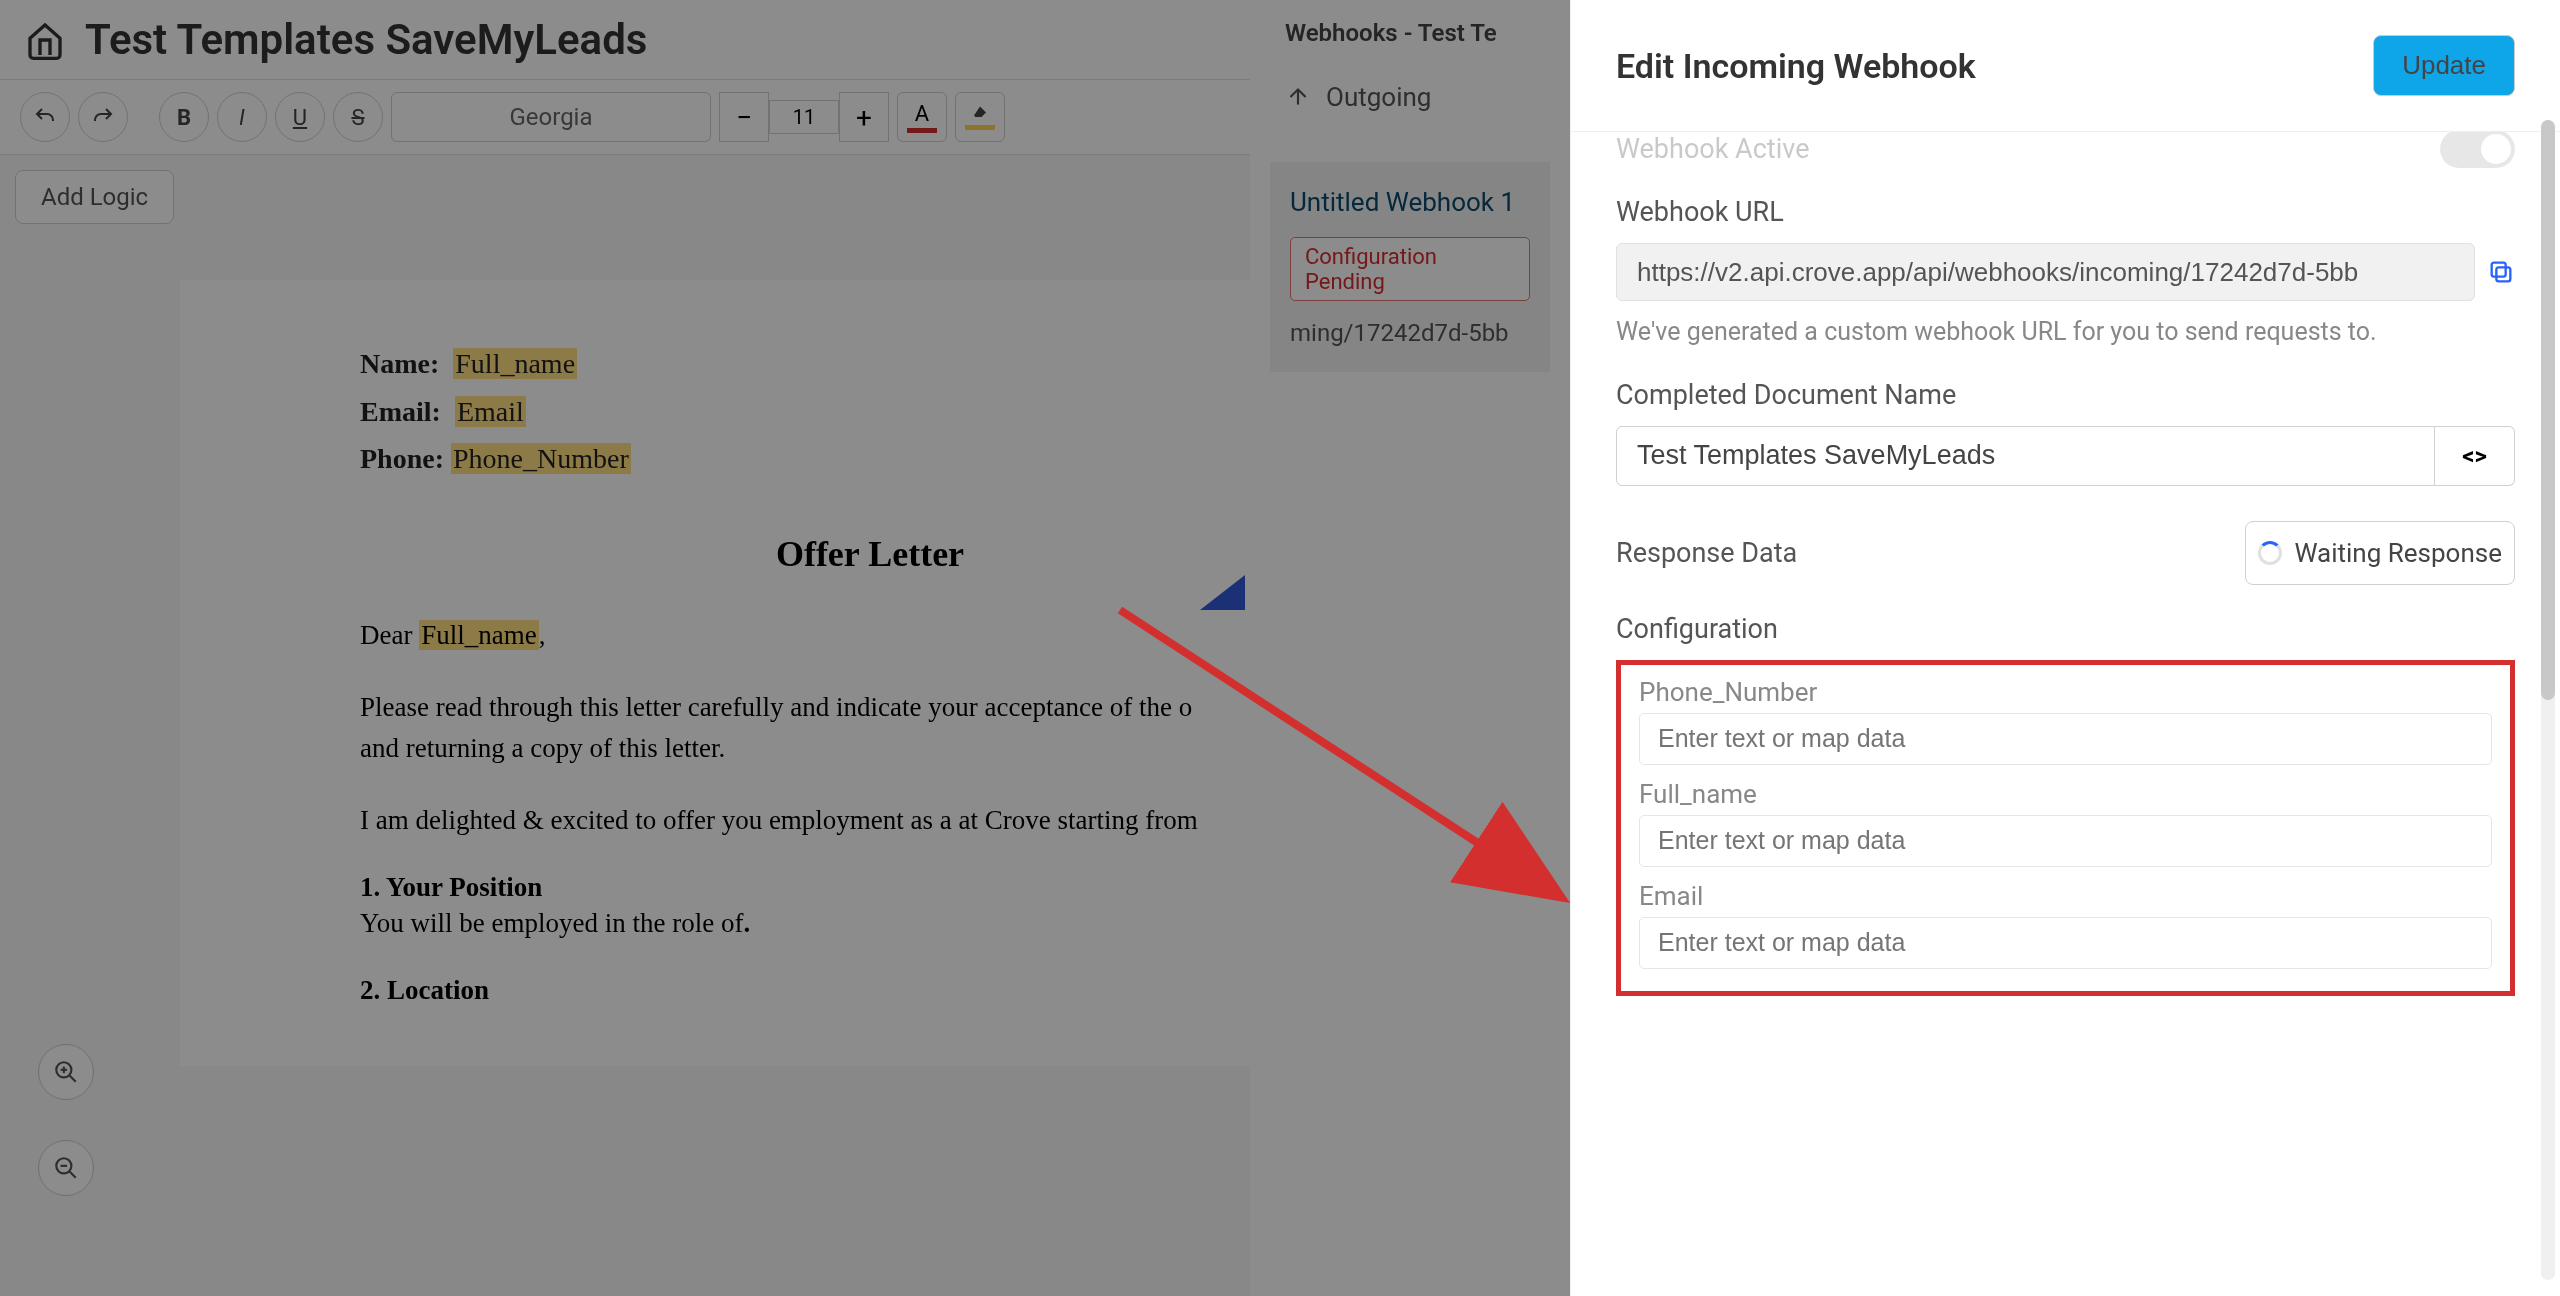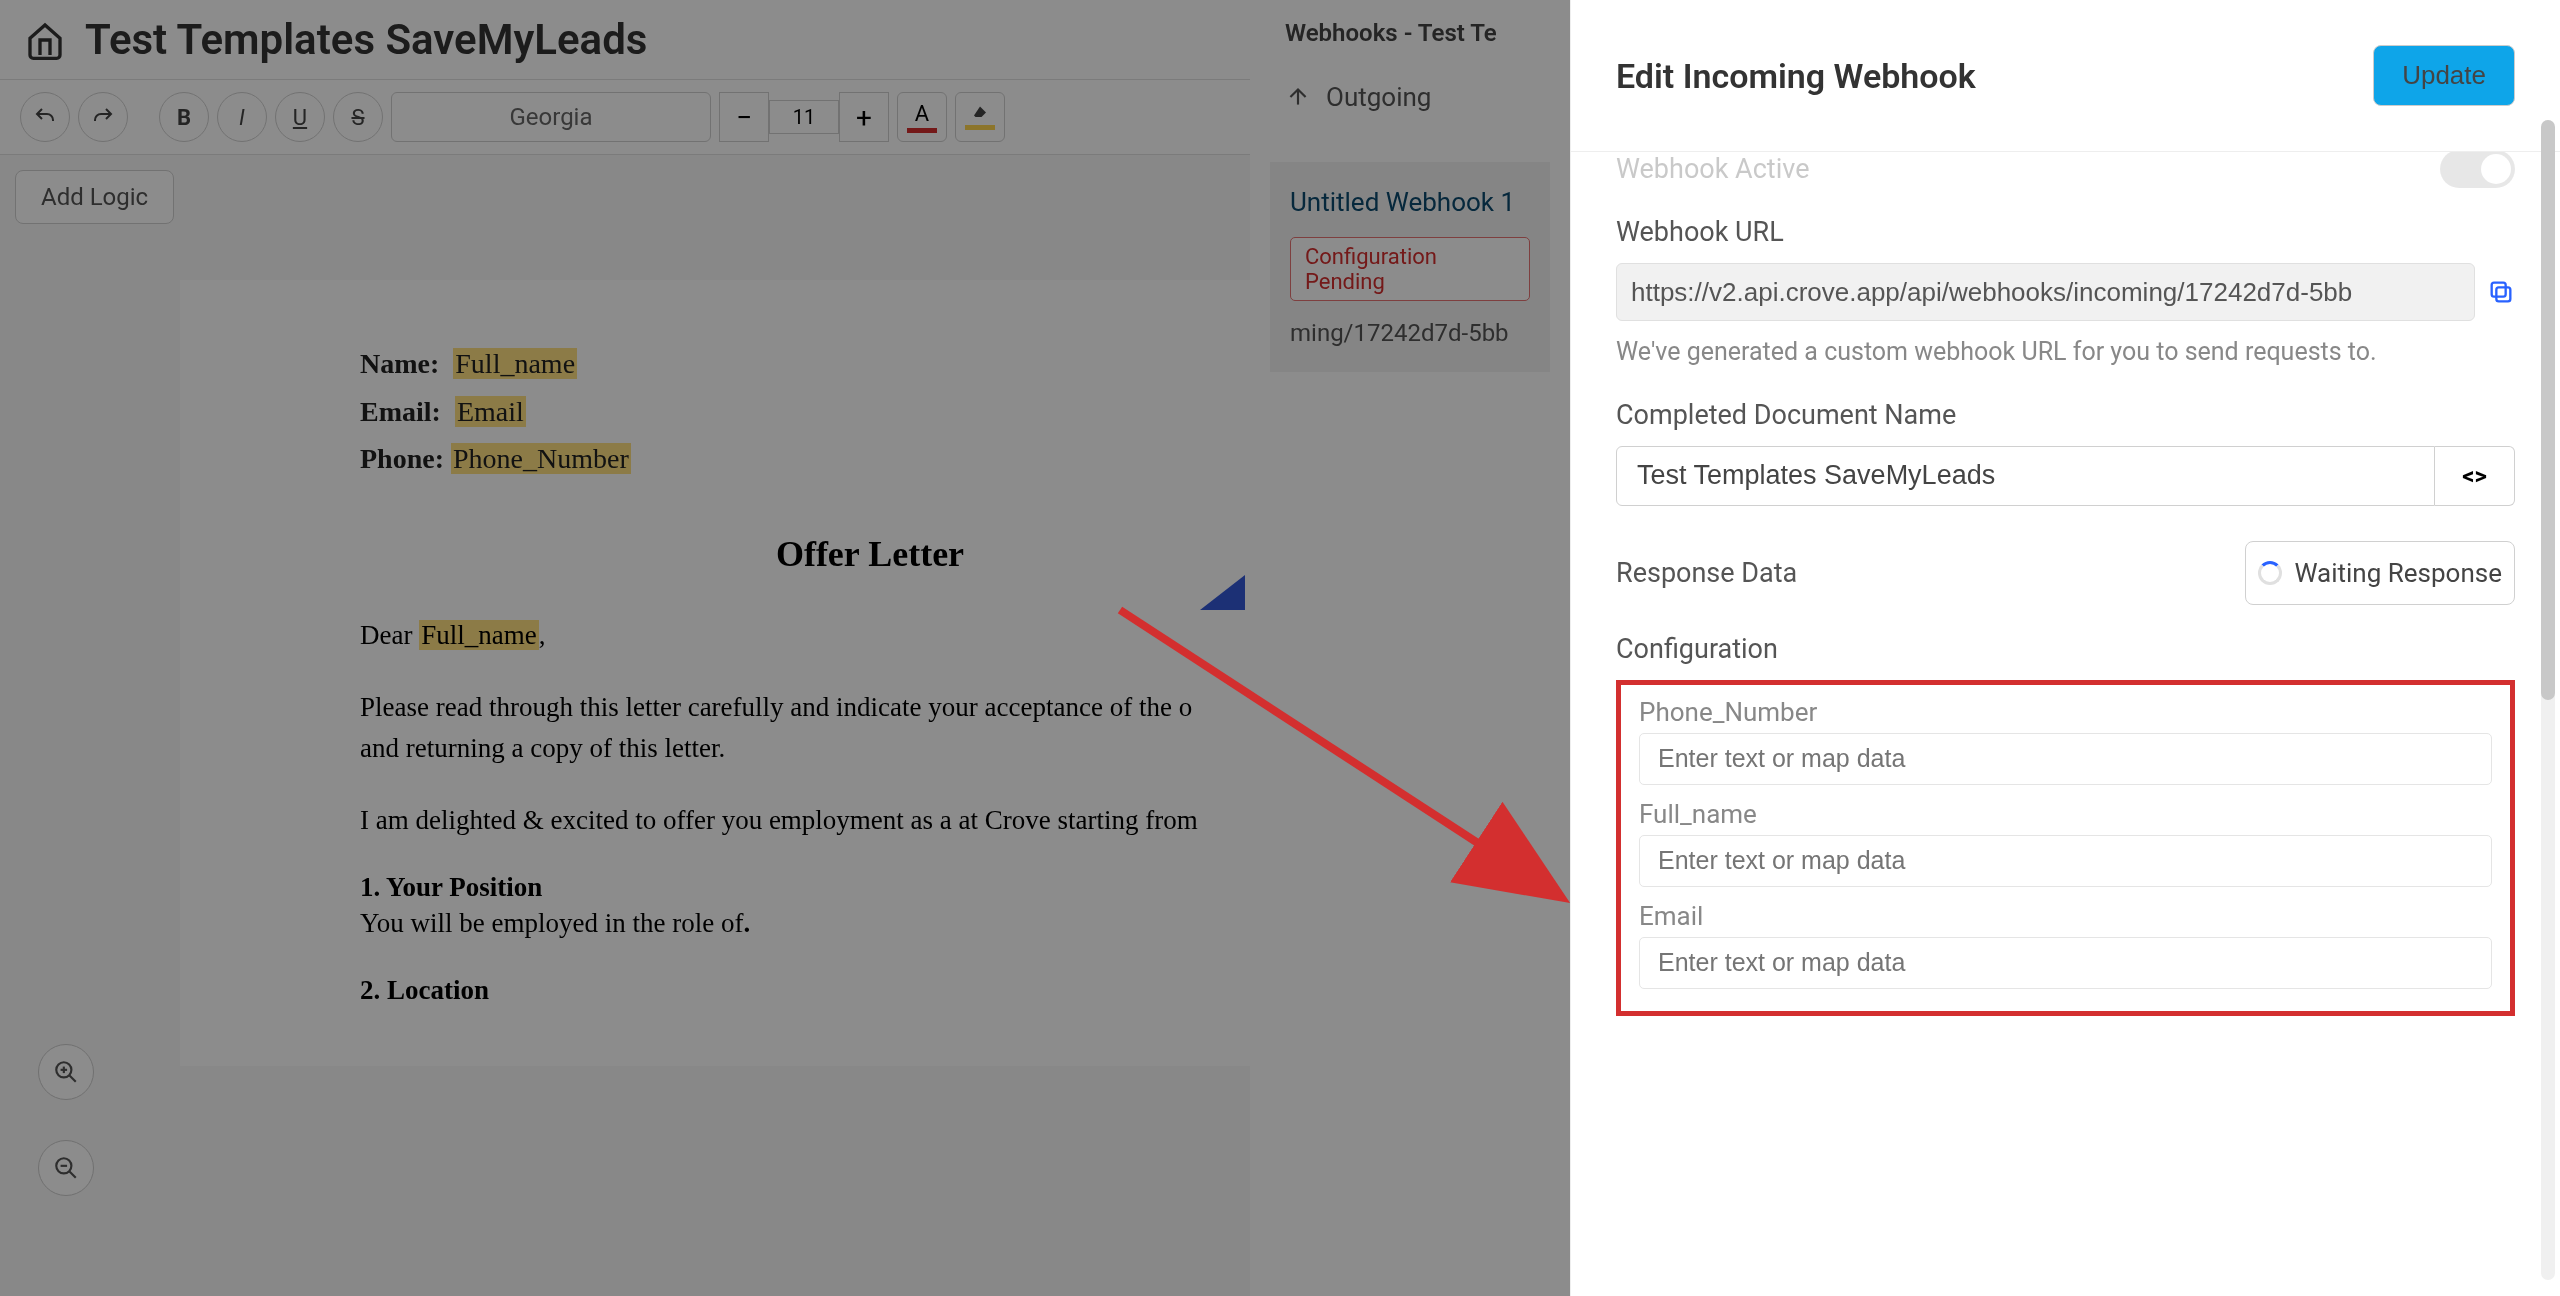--- a/index.html
+++ b/index.html
@@ -41,32 +41,32 @@
 .mid-panel { position: absolute; left: 1250px; top: 0; width: 320px; height: 1296px; background: #fff; z-index: 3; }
 .mid-header { padding: 19px 35px 15px; font-size: 24px; font-weight: 600; color: #444; }
 .mid-tabs { padding: 20px 35px; display: flex; align-items:center; gap: 15px; color: #555; font-size: 26px; }
 .wh-card { margin: 30px 20px; background: #f3f3f3; padding: 25px 20px; }
 .wh-name { font-size: 26px; color: #0c4a6e; margin-bottom: 20px; }
 .wh-badge { display: inline-block; border: 1px solid #e57373; color: #d32f2f; padding: 6px 14px; border-radius: 5px; font-size: 22px; background: #fff; }
 .wh-url { font-size: 24px; color: #555; margin-top: 18px; }
 
 
 .drawer { position: absolute; right: 0; top: 0; width: 990px; height: 1296px; background: #fff; z-index: 10; border-left: 1px solid #eee; }
-.drawer-header { display: flex; align-items: center; justify-content: space-between; padding: 45px 45px; border-bottom: 1px solid #eee; }
+.drawer-header { display: flex; align-items: center; justify-content: space-between; padding: 35px 45px; border-bottom: 1px solid #eee; }
 .drawer-title { font-size: 34px; font-weight: 600; color: #333; }
 .update-btn { padding: 14px 28px; border: 1px solid #ccc; border-radius: 8px; font-size: 26px; background: #0ea5e9; color: #444; }
 .drawer-body { padding: 10px 45px; overflow-y: auto; height: calc(100% - 100px); }
 .section-label { font-size: 27px; color: #555; margin: 28px 0 15px; }
 .faded-label { font-size: 27px; color: #888; }
 .toggle { width: 75px; height: 38px; background: #ccc; border-radius: 20px; position: relative; }
 .toggle-knob { position: absolute; right: 4px; top: 4px; width: 30px; height: 30px; background: #fff; border-radius: 15px; }
 .active-row { display: flex; justify-content: space-between; align-items: center; margin-top: -12px; opacity: 0.45; }
 
 .url-row { display: flex; align-items: center; gap: 12px; }
-.url-input { flex: 1; height: 58px; background: #f1f1f1; border: 1px solid #e0e0e0; border-radius: 6px; padding: 0 14px; font-size: 26px; color: #555; }
+.url-input { flex: 1; height: 58px; background: #f1f1f1; border: 1px solid #e0e0e0; border-radius: 6px; padding: 0 20px; font-size: 26px; color: #555; }
 .copy-icon { width: 28px; height: 28px; }
 .helper { font-size: 25px; color: #888; margin-top: 12px; line-height: 1.5; }
 
 .docname-row { display: flex; }
 .docname-input { flex: 1; height: 60px; border: 1px solid #d0d0d0; border-radius: 6px 0 0 6px; padding: 0 20px; font-size: 27px; color: #444; }
 .code-btn { width: 80px; height: 60px; border: 1px solid #d0d0d0; border-left: none; border-radius: 0 6px 6px 0; display:flex; align-items:center; justify-content:center; font-size: 24px; font-weight: bold; }
 
 .resp-row { display: flex; justify-content: space-between; align-items: center; margin-top: 35px; }
 .resp-label { font-size: 27px; color: #555; }
 .waiting-btn { padding: 16px 12px; border: 1px solid #d0d0d0; border-radius: 8px; font-size: 26px; color: #444; display:flex; align-items:center; gap:12px; }

